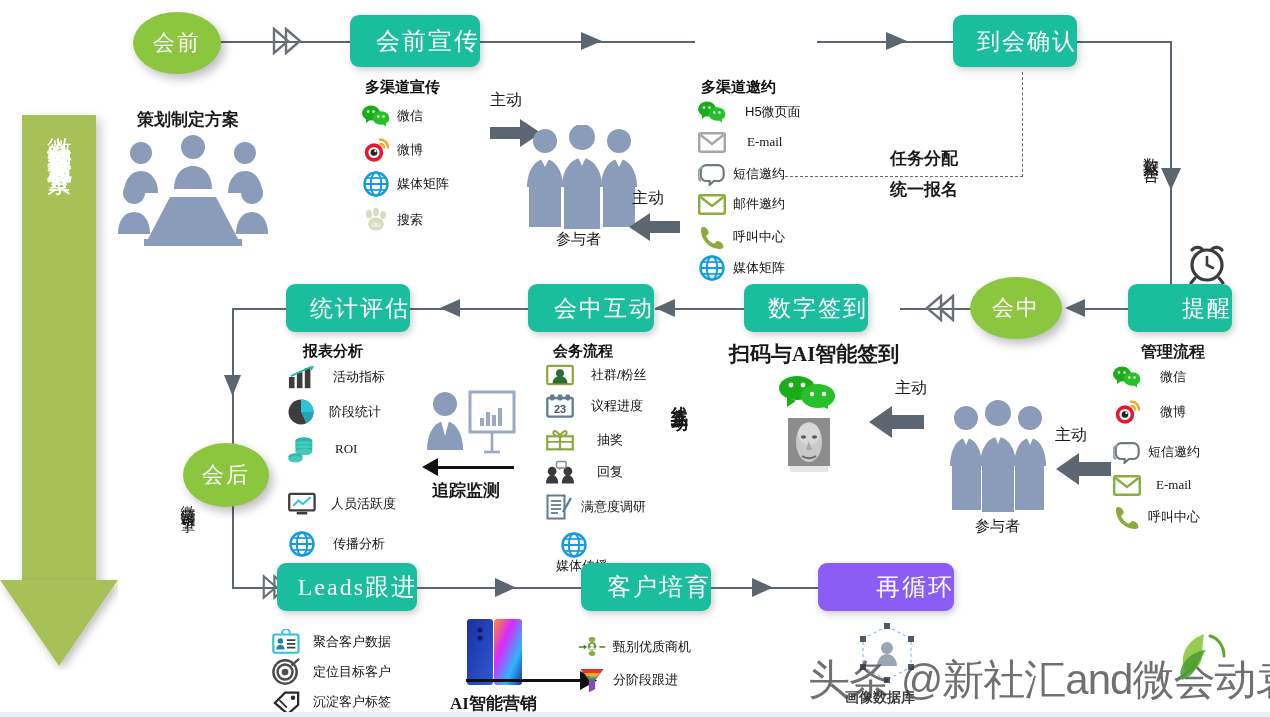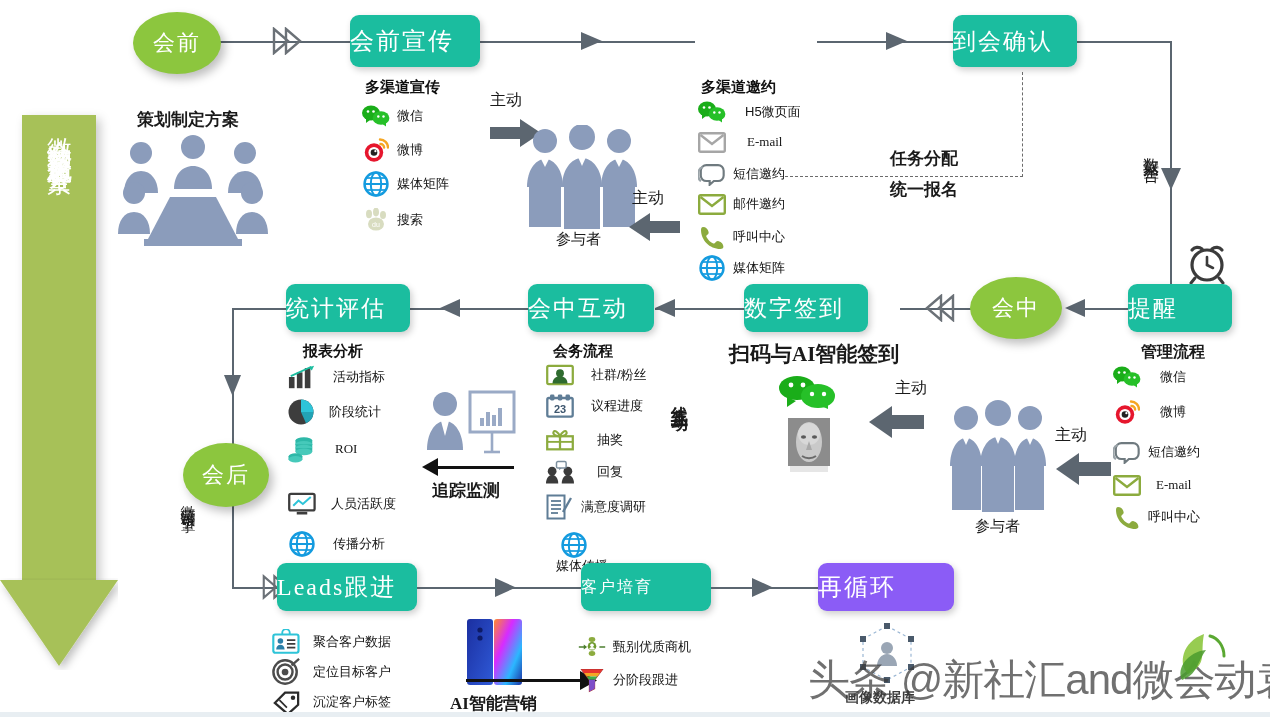--- a/index.html
+++ b/index.html
@@ -12,21 +12,21 @@
 
   
   .banner{left:22px;top:115px;width:74px;height:470px;background:#a7c158;
           box-shadow:4px 4px 10px rgba(0,0,0,.22);}
   .banner-wrap{position:absolute;left:22px;top:118px;width:74px;height:468px;
           display:flex;align-items:flex-start;justify-content:center;}
   .banner-arrow{left:0px;top:578px;width:118px;height:92px;}
 
   
   .box{position:absolute;border-radius:9px;display:flex;align-items:center;
-       justify-content:flex-start;color:#fff;letter-spacing:2px;
+       justify-content:flex-end;color:#fff;letter-spacing:2px;
        box-shadow:2px 3px 7px rgba(0,0,0,.20);}
   .box.teal{background:#1bbd9f;}
   .box.green{background:#8b5cf6;}
   .box span{white-space:nowrap;}
 
   
   .ellipse{position:absolute;border-radius:50%;background:#8cc63e;
            display:flex;align-items:center;justify-content:center;
            color:#fff;letter-spacing:2px;
            box-shadow:4px 5px 10px rgba(0,0,0,.25);}
@@ -637,21 +637,21 @@
   <div class="box teal" style="left:277px;top:563px;width:140px;height:48px;font-size:24px;
        font-family:'Liberation Serif','DejaVu Serif',serif;">
     <span>Leads跟进</span>
   </div>
 
   <div class="abs line hline" style="left:417px;top:587px;width:164px;"></div>
   <svg class="abs" style="left:495px;top:578px;" width="22" height="19" viewBox="0 0 22 19">
     <polygon points="0,0 21,9.5 0,19" fill="#5c6670"></polygon>
     </svg>
 
-  <div class="box teal" style="left:581px;top:563px;width:130px;height:48px;font-size:16px;
+  <div class="box teal" style="left:581px;top:563px;width:130px;height:48px;font-size:24px;
        font-family:'Liberation Serif','DejaVu Serif',serif;">
     <span>客户培育</span>
   </div>
 
   <div class="abs line hline" style="left:711px;top:587px;width:107px;"></div>
   <svg class="abs" style="left:752px;top:578px;" width="22" height="19" viewBox="0 0 22 19">
     <polygon points="0,0 21,9.5 0,19" fill="#5c6670"></polygon>
     </svg>
 
   <div class="box green" style="left:818px;top:563px;width:136px;height:48px;font-size:24px;

